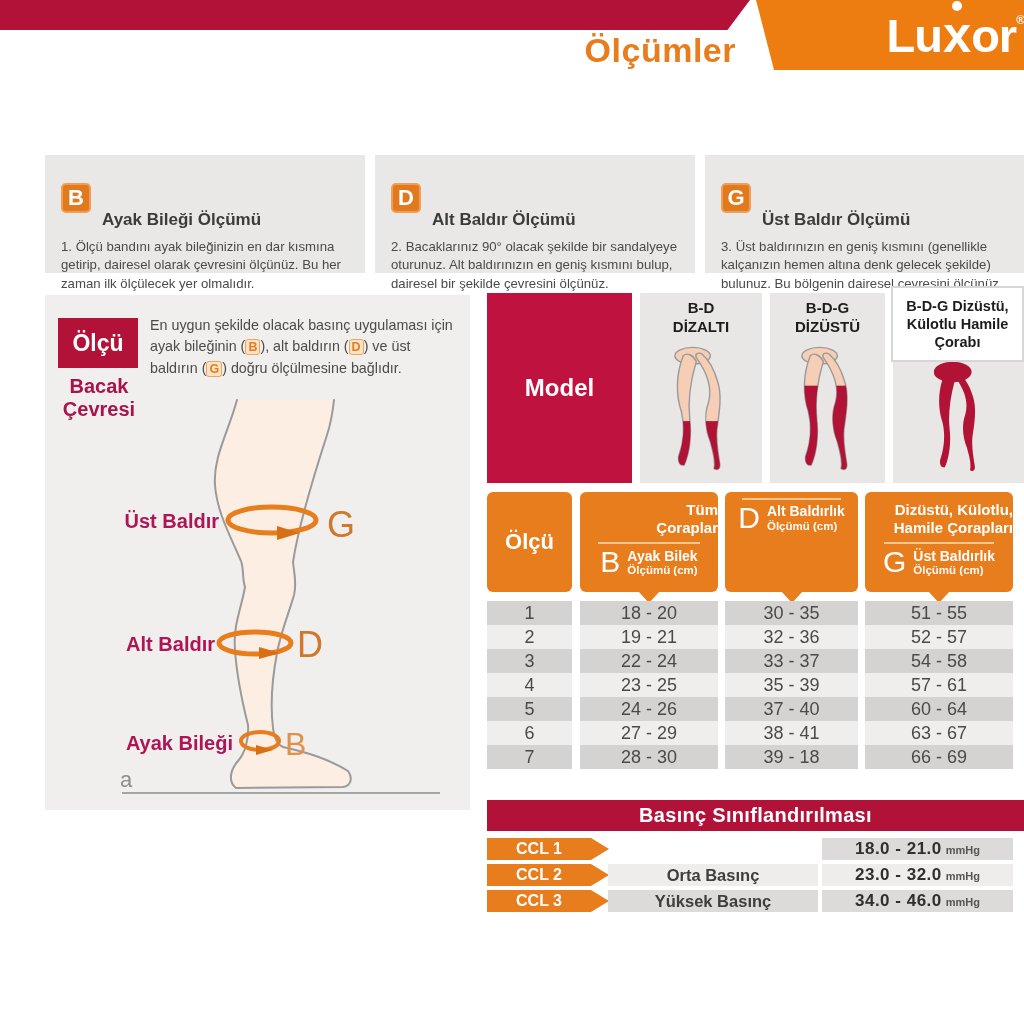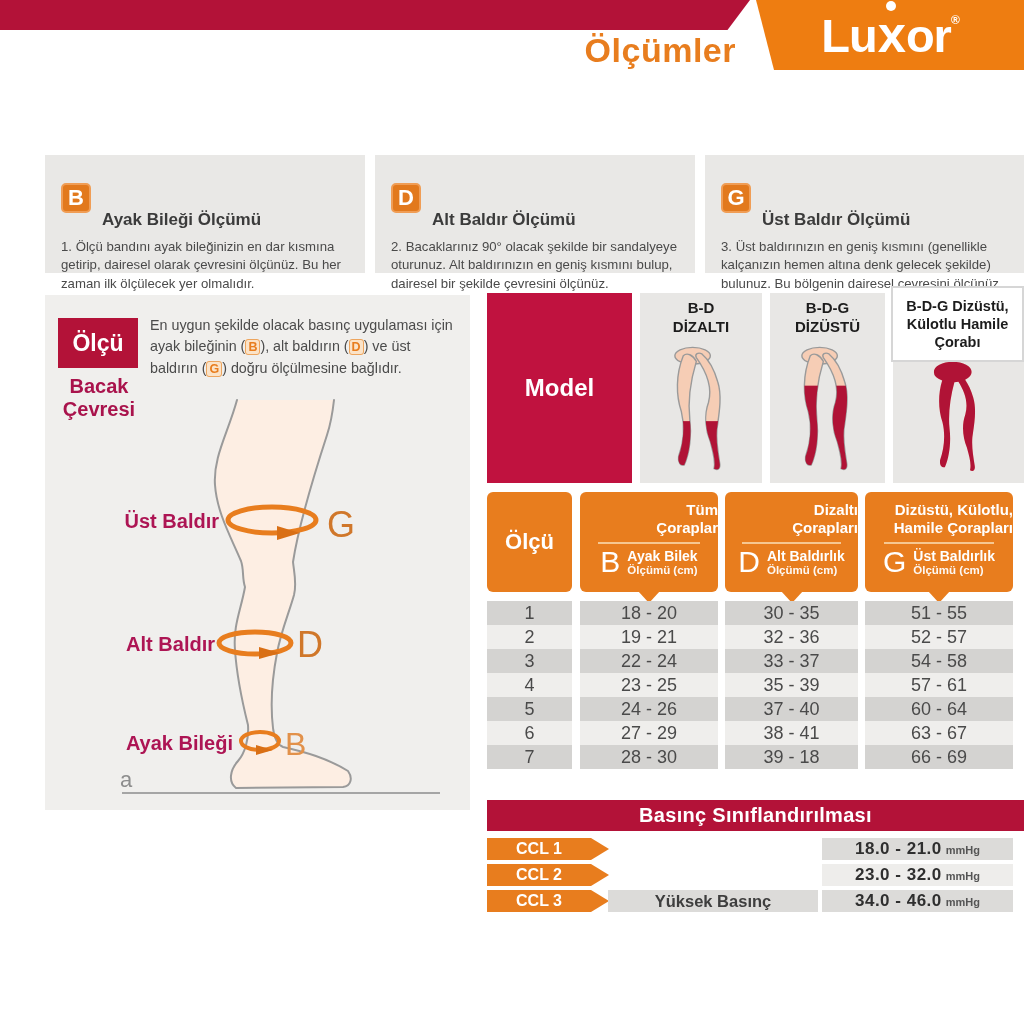--- a/index.html
+++ b/index.html
@@ -6,21 +6,21 @@
   .page{position:relative;width:1024px;height:1024px;background:#ffffff;
         font-family:"Liberation Sans", sans-serif;overflow:hidden;}
 
   
   .topbar{position:absolute;left:0;top:0;width:750px;height:30px;background:#b31238;
           clip-path:polygon(0 0,100% 0,97% 100%,0 100%);}
   .page-title{position:absolute;left:480px;top:31px;width:256px;text-align:right;
           font-size:34px;font-weight:bold;color:#e87d1e;letter-spacing:.5px;}
   .logo-block{position:absolute;left:756px;top:0;width:268px;height:70px;background:#ee7d11;
           clip-path:polygon(0 0,100% 0,100% 100%,18px 100%);
-          display:flex;align-items:center;justify-content:center;}
+          display:flex;align-items:center;justify-content:flex-end;}
   .logo-text{color:#fff;font-size:47px;font-weight:bold;letter-spacing:-1px;line-height:1;
           display:inline-flex;align-items:baseline;}
   .logo-x{position:relative;font-size:1.08em;margin:0 1px;}
   .logo-dot{position:absolute;top:-9px;left:50%;transform:translateX(-50%);
           width:10px;height:10px;border-radius:50%;background:#fff;}
   .reg{font-size:12px;align-self:flex-start;margin-top:4px;}
 
   
   .instr{position:absolute;top:155px;height:118px;background:#e9e8e6;box-sizing:border-box;
          padding:11px 14px 0 16px;}
@@ -248,22 +248,20 @@
       <div class="big-letter">B</div>
       <div class="sub-lines">
         <div class="sub1">Ayak Bilek</div>
         <div class="sub2">Ölçümü (cm)</div>
       </div>
     </div>
     <div class="tail"></div>
   </div>
 
   <div class="szh h2">
-    <div class="grp">Dizaltı
-Çorapları</div>
     <div class="szh-div"></div>
     <div class="sub-row">
       <div class="big-letter">D</div>
       <div class="sub-lines">
         <div class="sub1">Alt Baldırlık</div>
         <div class="sub2">Ölçümü (cm)</div>
       </div>
     </div>
     <div class="tail"></div>
   </div>
@@ -326,20 +324,21 @@
   </div>
 
   <div class="press-title">Basınç Sınıflandırılması</div>
 
   <div class="p-row p-dark" style="top:838px">
     <div class="ccl">CCL 1</div>
     <div class="p-val"><span class="p-range">18.0 - 21.0</span><span class="p-unit">mmHg</span></div>
   </div>
   <div class="p-row p-light" style="top:864px">
     <div class="ccl">CCL 2</div>
+    <div class="p-name">Orta Basınç</div>
     <div class="p-val"><span class="p-range">23.0 - 32.0</span><span class="p-unit">mmHg</span></div>
   </div>
   <div class="p-row p-dark" style="top:890px">
     <div class="ccl">CCL 3</div>
     <div class="p-name">Yüksek Basınç</div>
     <div class="p-val"><span class="p-range">34.0 - 46.0</span><span class="p-unit">mmHg</span></div>
   </div>
 
 </div>
 

